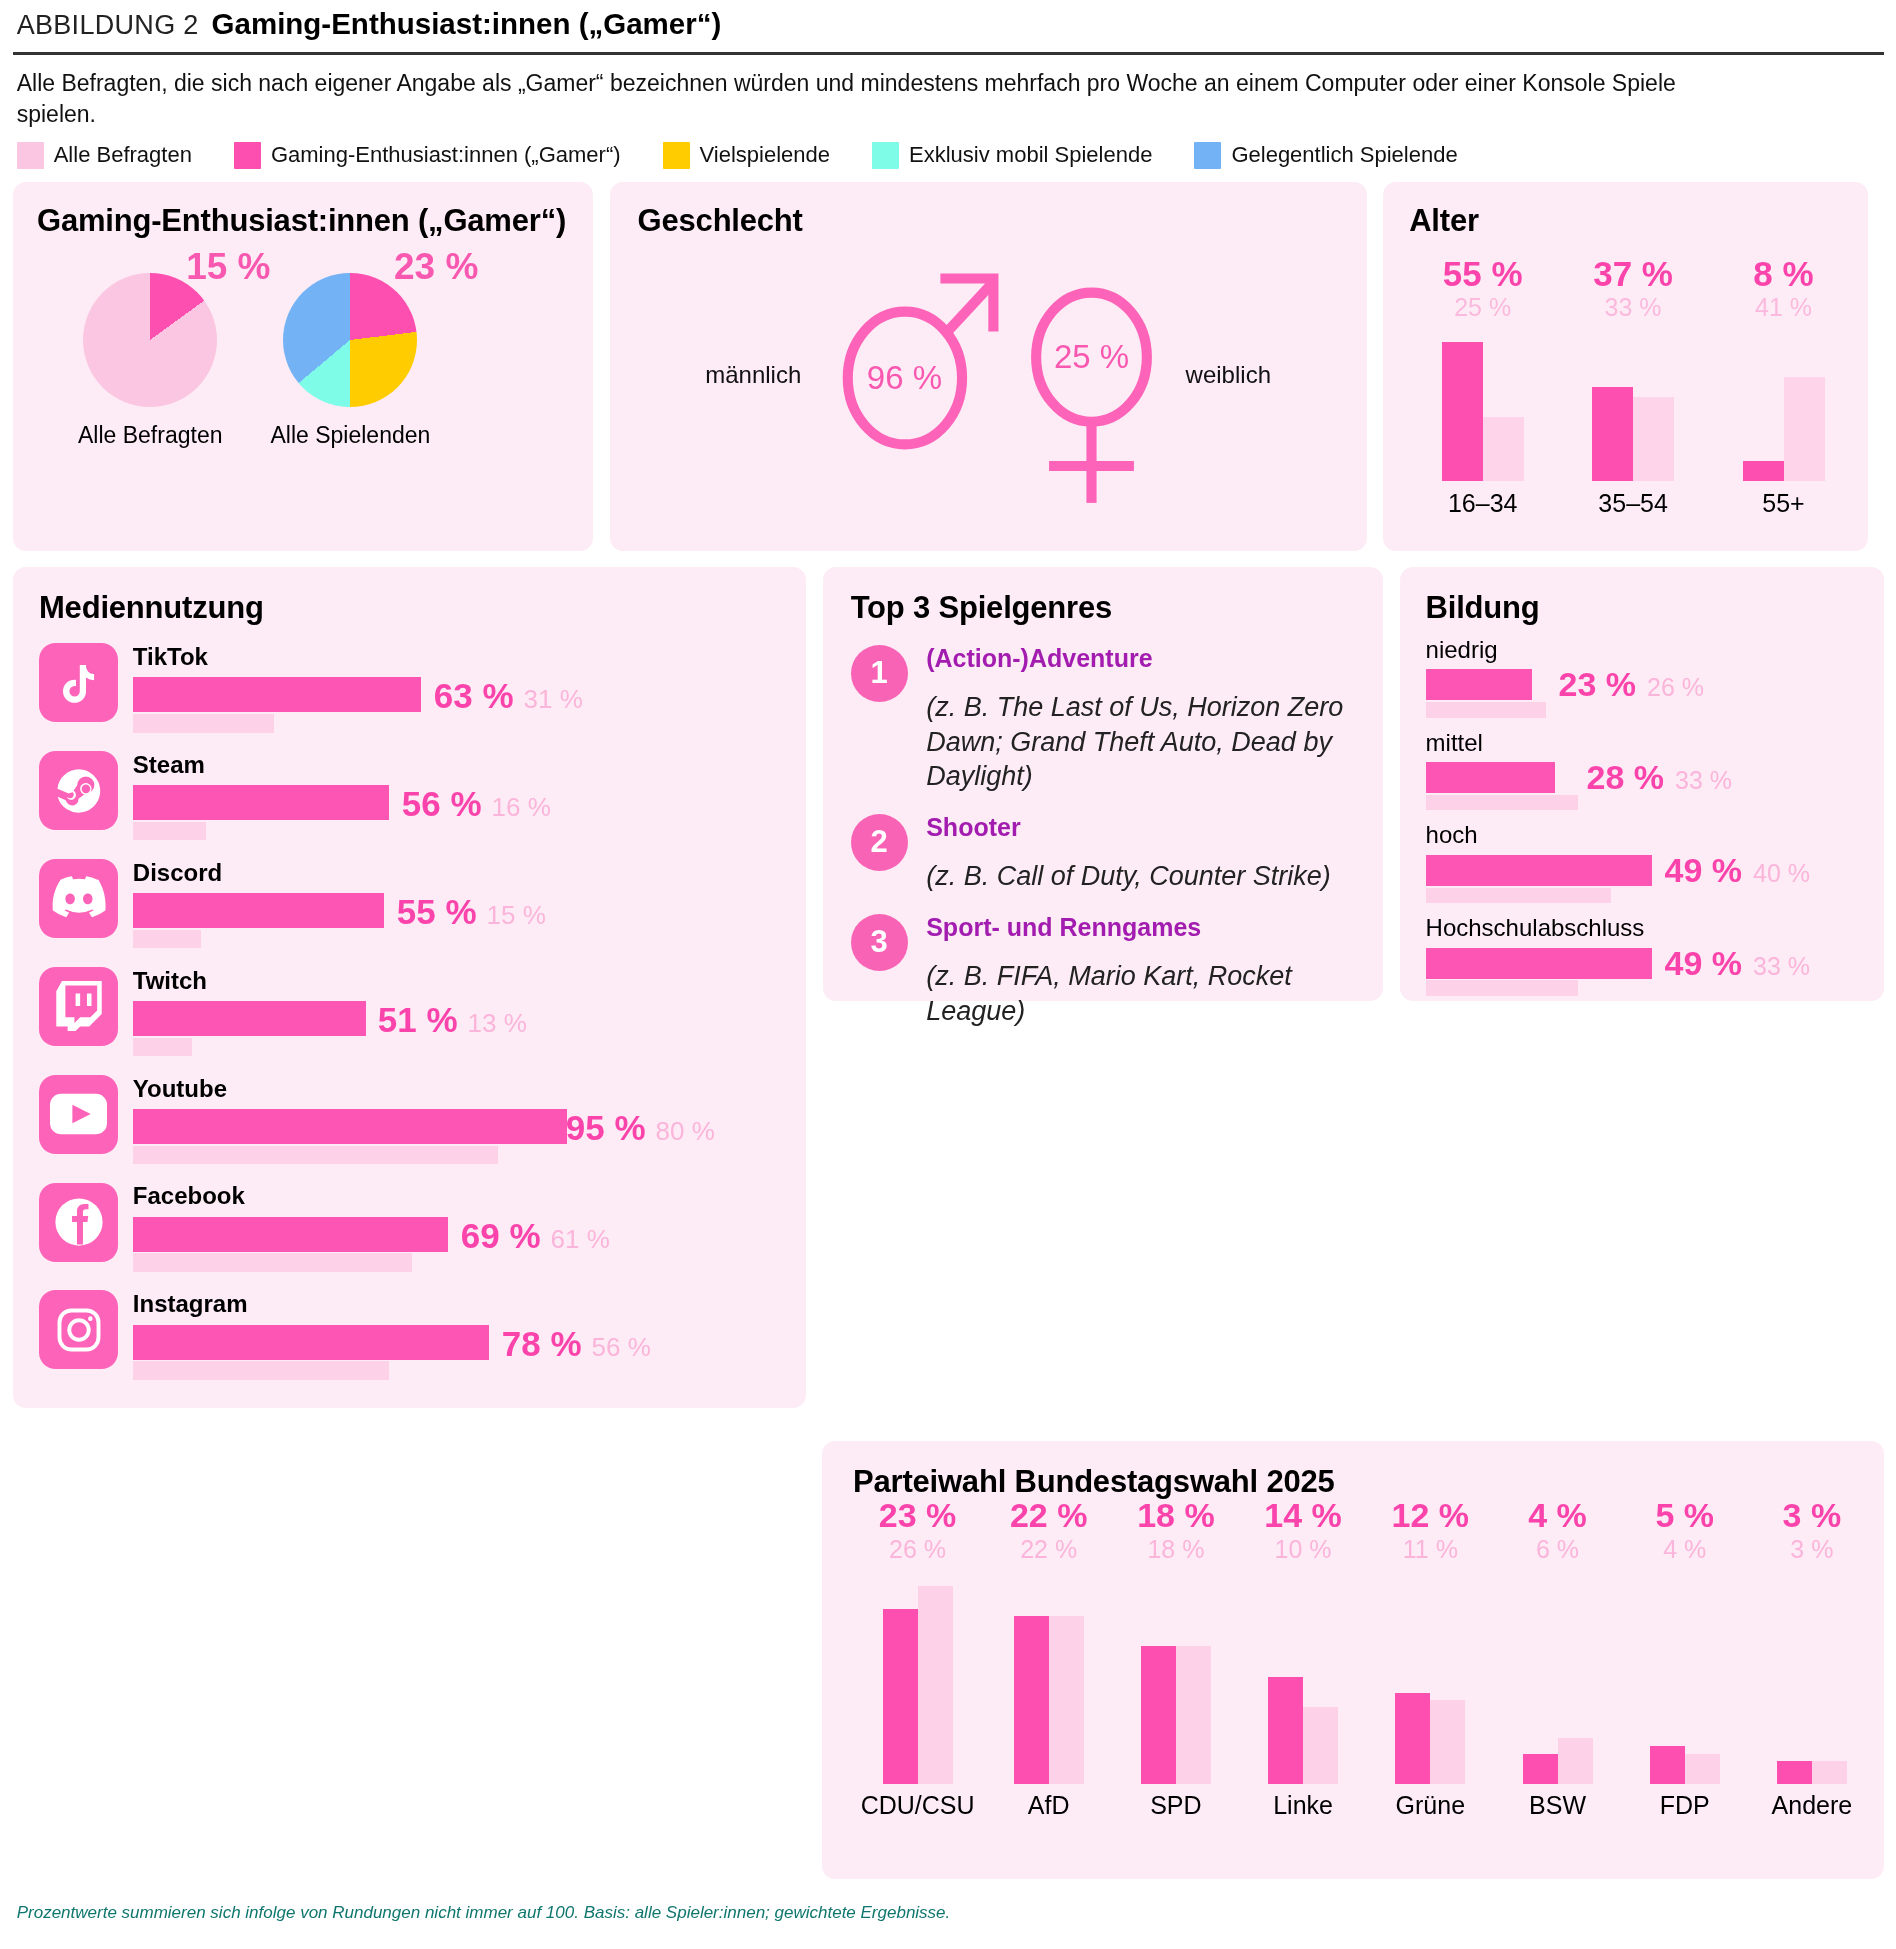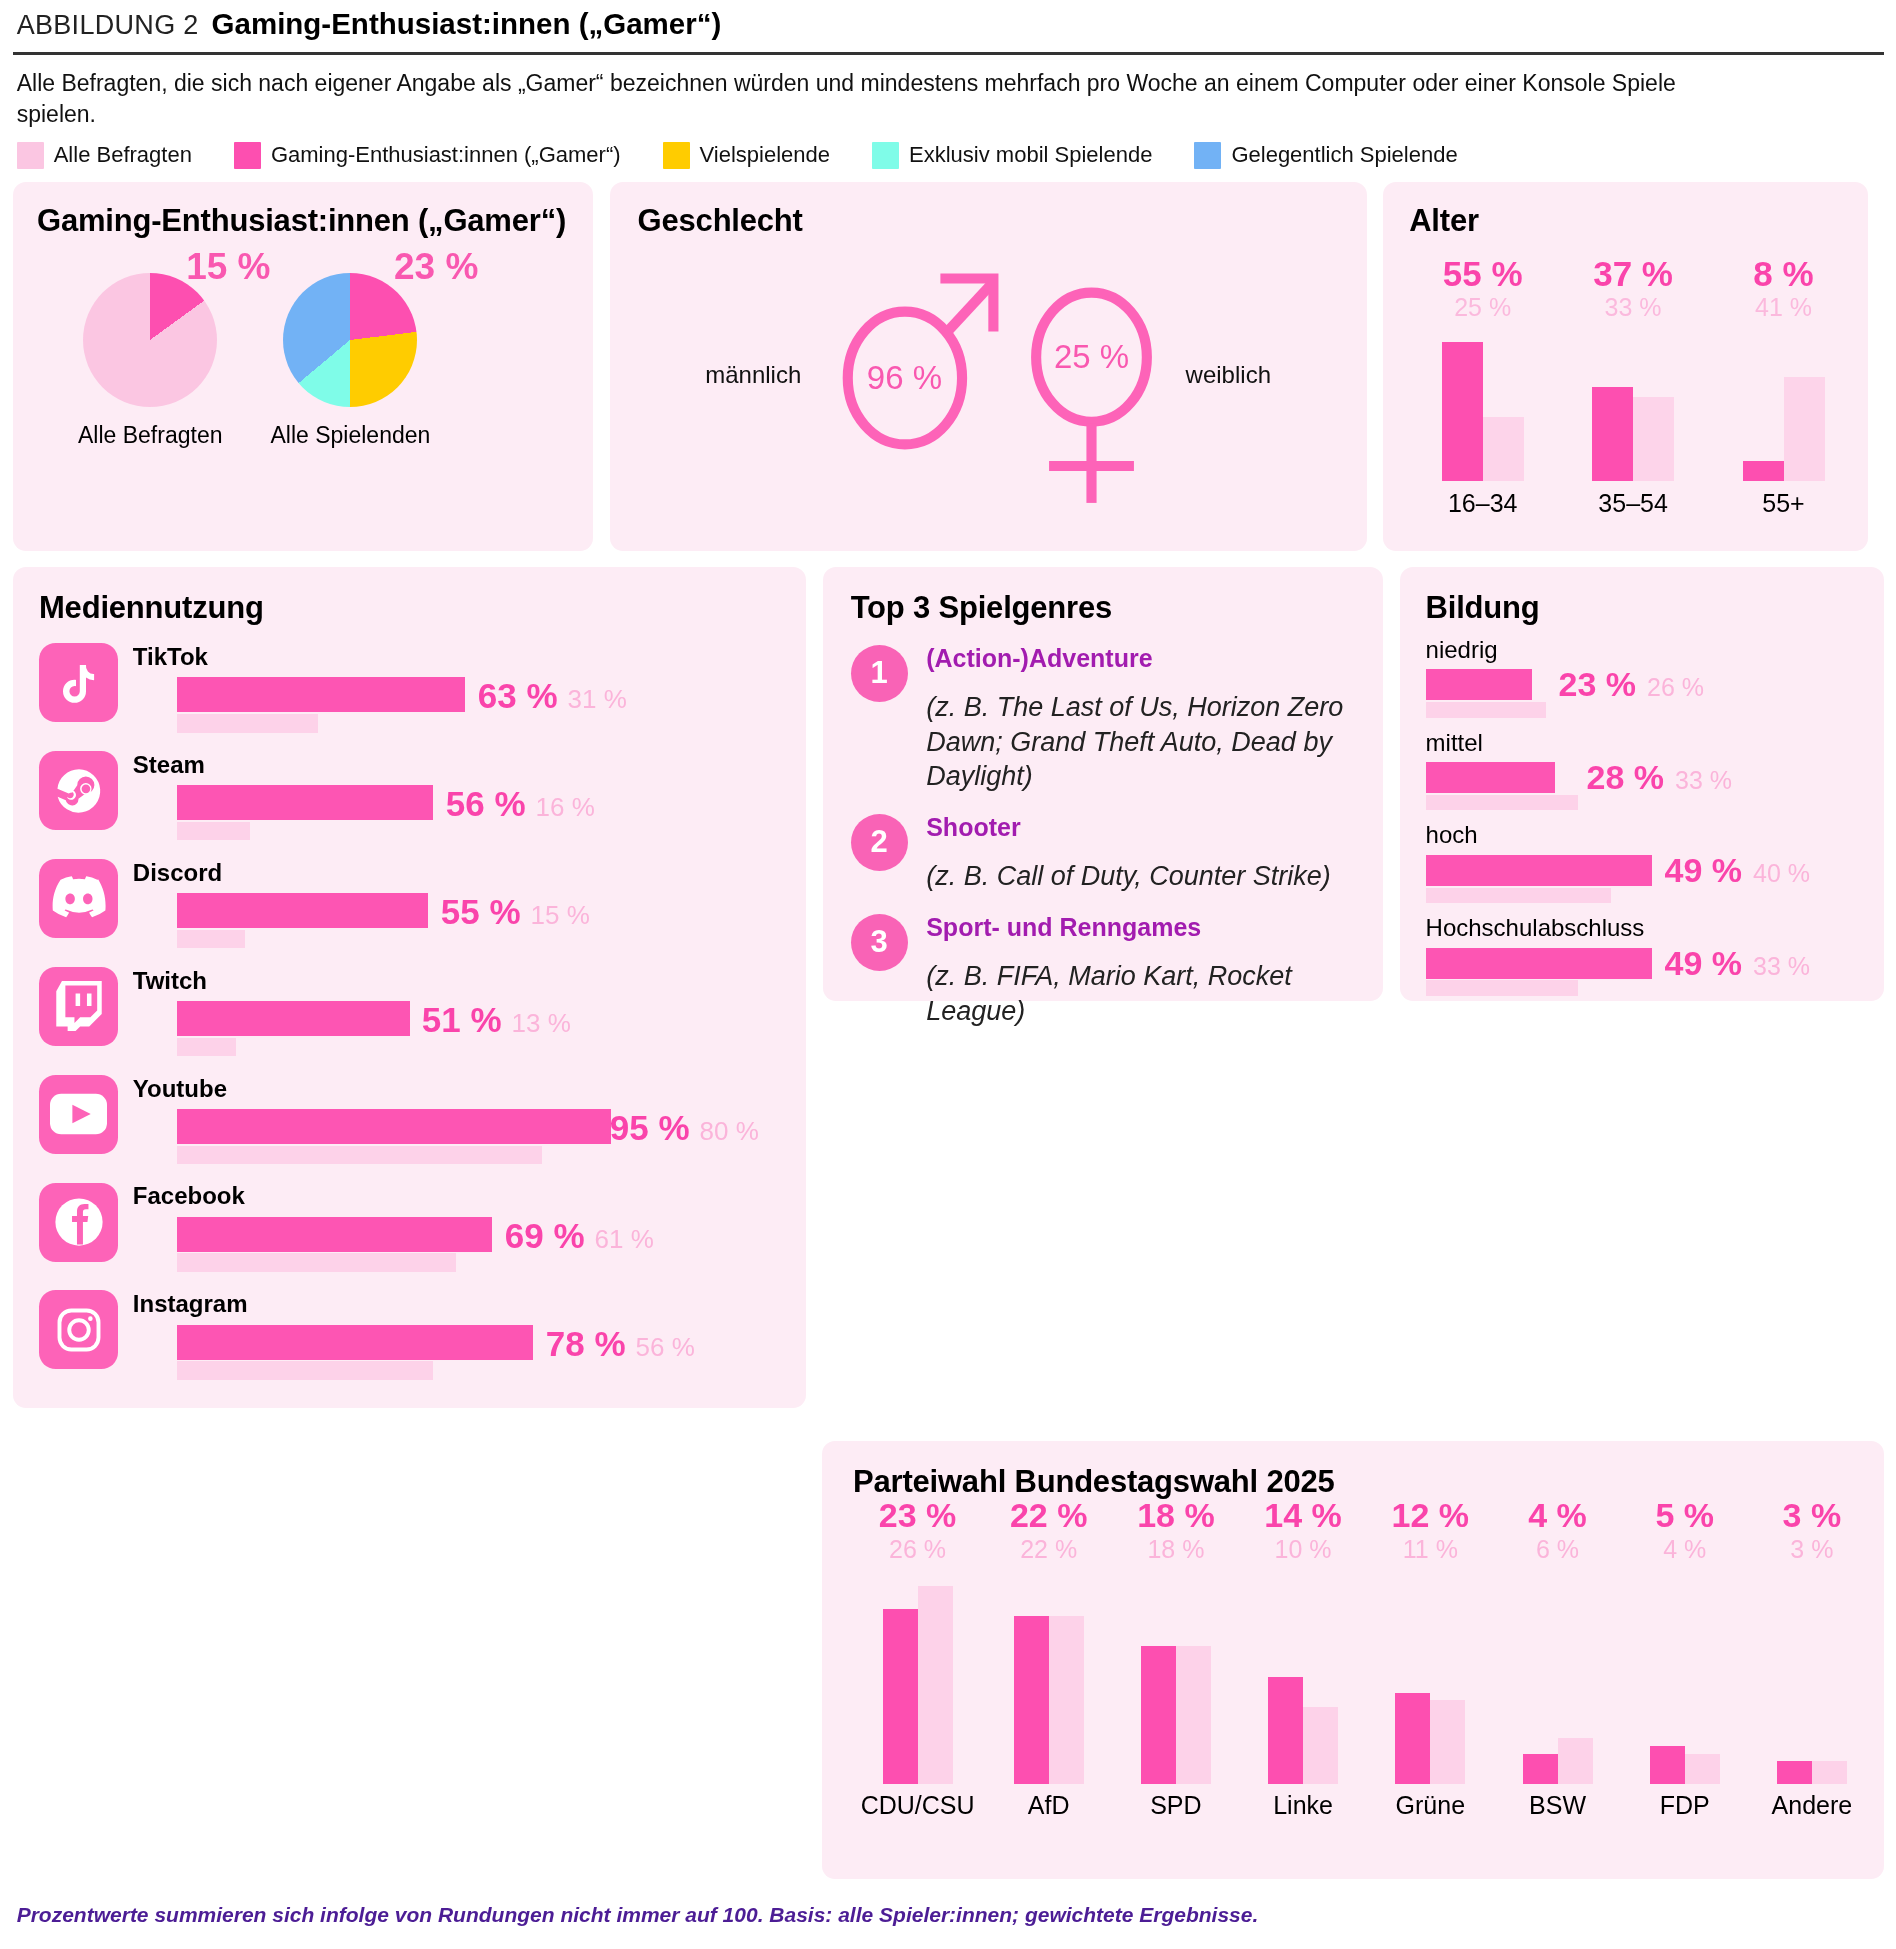--- a/index.html
+++ b/index.html
@@ -70,21 +70,21 @@
   .p-genres{padding:24px 28px 28px 28px;height:434px;box-sizing:border-box;}
   .p-right{display:flex;flex-direction:column;gap:16.6px;width:485px;}
   .p-bildung{padding:24px 26px 24px 26px;height:434px;box-sizing:border-box;}
 
   
   .mrow{display:flex;align-items:flex-start;gap:14.8px;margin-top:18.5px;}
   .micon{width:79px;height:79px;border-radius:16.6px;background:#fd63b8;flex:0 0 auto;display:flex;align-items:center;justify-content:center;}
   .micon svg{display:block;}
   .mbody{flex:1;padding-top:1.8px;}
   .mname{font-size:24px;font-weight:700;color:#000;line-height:1;}
-  .mbars{margin-top:8.3px;position:relative;margin-left:44px;}
+  .mbars{margin-top:8.3px;position:relative;}
   .mb-dark{height:35px;background:#fd55b3;}
   .mb-light{height:18.5px;background:#fdd2e9;margin-top:1.8px;}
   .mvals{position:absolute;top:-0.9px;display:flex;align-items:baseline;gap:10px;white-space:nowrap;}
   .mv-main{font-size:35px;font-weight:700;color:#fa44ab;}
   .mv-sub{font-size:26px;color:#fbb4da;}
 
   
   .grow{display:flex;gap:18.5px;margin-top:20px;}
   .gnum{width:57px;height:57px;border-radius:50%;background:#f963b6;color:#fff;font-size:31px;font-weight:700;display:flex;align-items:center;justify-content:center;flex:0 0 auto;}
   .gname{font-size:25px;font-weight:700;color:#a21caf;line-height:1.1;}
@@ -106,21 +106,21 @@
   .pcol{display:flex;flex-direction:column;align-items:center;width:96px;}
   .pv-main{font-size:34px;font-weight:700;color:#fa44ab;line-height:1.05;}
   .pv-sub{font-size:25px;color:#fbb4da;line-height:1.12;margin-top:0.9px;}
   .pbars{display:flex;align-items:flex-end;height:214px;margin-top:6.5px;}
   .pbars .b{width:35px;}
   .pbars .b.dark{background:#fd4fb0;}
   .pbars .b.light{background:#fdd2e9;}
   .pxlab{margin-top:7.4px;font-size:25px;color:#000;white-space:nowrap;}
 
   
-  .note{font-size:21px;font-style:italic;color:#4c1d95;padding:24px 3.7px 20px 3.7px;font-weight:bold;}
+  .note{font-size:17px;font-style:italic;color:#0f766e;padding:24px 3.7px 20px 3.7px;}
 </style>
 </head>
 <body>
 
 <div class="page">
 
   <div class="header">
     <span class="fignum">ABBILDUNG 2</span>
     <span class="figtitle">Gaming-Enthusiast:innen („Gamer“)</span>
   </div>

